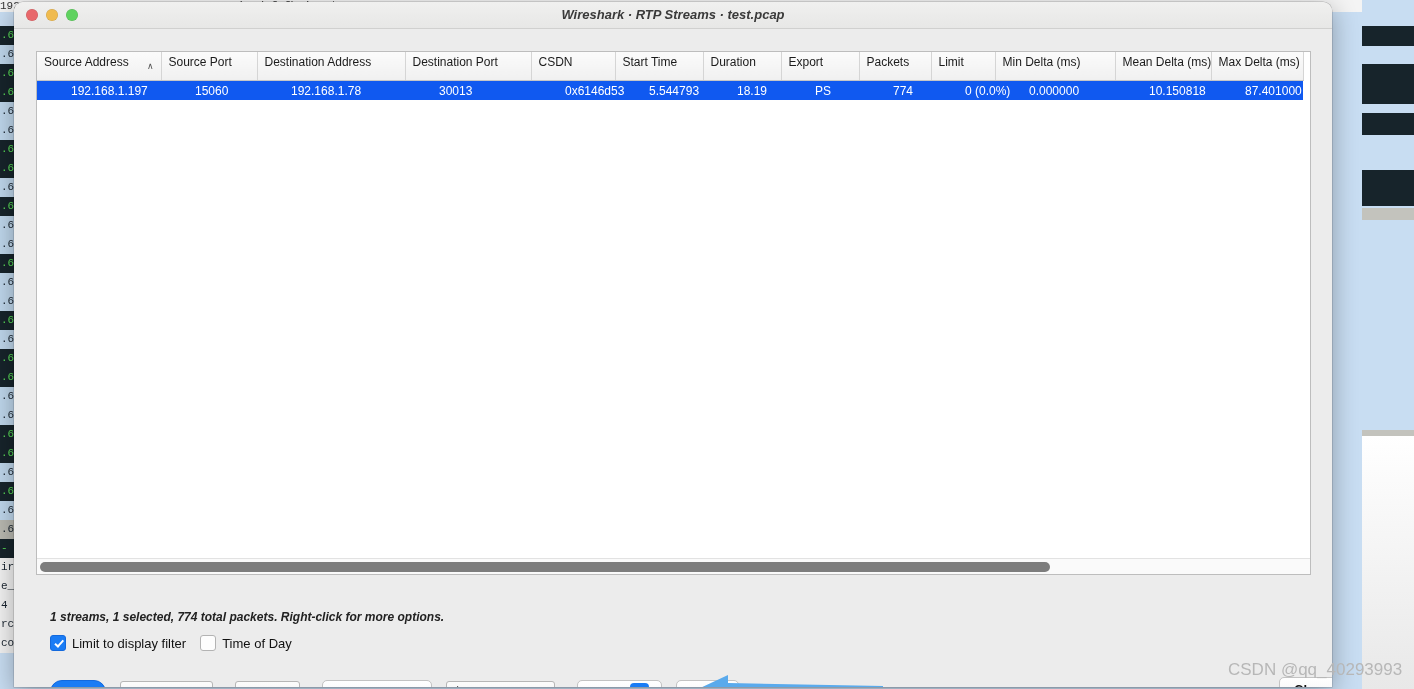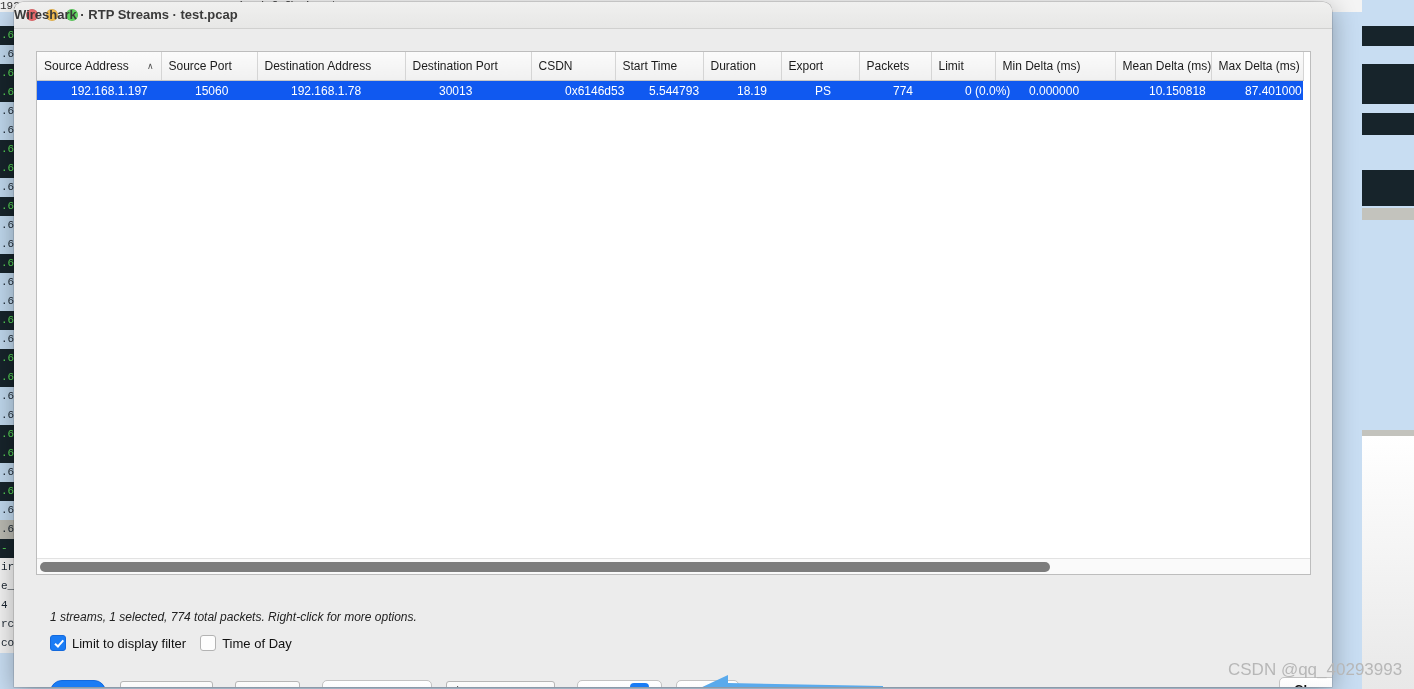--- a/index.html
+++ b/index.html
@@ -58,42 +58,42 @@
     border-bottom: 1px solid #d0d0cf;
     border-radius: 9px 9px 0 0;
   }
   #traffic-lights { position: absolute; left: 12px; top: 7px; display: flex; gap: 8px; }
   .tl { width: 12px; height: 12px; border-radius: 50%; }
   .tl-red { background: #e8686b; box-shadow: inset 0 0 0 0.5px rgba(0,0,0,0.14); }
   .tl-yellow { background: #f0bb4e; box-shadow: inset 0 0 0 0.5px rgba(0,0,0,0.14); }
   .tl-green { background: #5fd25f; box-shadow: inset 0 0 0 0.5px rgba(0,0,0,0.14); }
   #window-title {
     position: absolute; left: 0; right: 0; top: 0; height: 26px;
-    line-height: 26px; text-align: left;
-    font-size: 13px; font-weight: bold; color: #3a3a3a;
+    line-height: 26px; text-align: center;
+    font-size: 13px; font-weight: bold; color: #3a3a3a; font-style: italic;
   }
 
   #dialog-body { position: relative; height: 659px; background: #ececec; }
 
   
   #table-wrap {
     position: absolute; left: 22px; top: 22px;
     width: 1273px; height: 522px;
     background: #ffffff;
     border: 1px solid #bdbdbd;
     overflow: hidden;
   }
   #stream-table { width: 1266px; border-collapse: collapse; table-layout: fixed; }
   #stream-table th {
-    height: 28px;
+    height: 20px;
     background: linear-gradient(180deg,#fbfbfb,#f0f0f0);
     border-bottom: 1px solid #c6c6c6;
     border-right: 1px solid #d5d5d5;
     font-size: 12px; font-weight: normal; color: #1b1b1b;
-    text-align: left; padding: 0 0 0 7px;
+    text-align: left; padding: 0 0 8px 7px;
     white-space: nowrap; position: relative;
   }
   #stream-table th .sort-caret {
     position: absolute; right: 7px; top: 50%; transform: translateY(-50%);
     font-size: 9px; color: #555;
   }
   #stream-table td {
     height: 19px;
     font-size: 12px; color: #ffffff;
     padding: 0 0 0 7px; white-space: nowrap;
@@ -106,21 +106,21 @@
   }
   #hscroll-thumb {
     position: absolute; left: 3px; top: 3px;
     width: 1010px; height: 10px;
     background: #7d7d7d; border-radius: 5px;
   }
 
   
   #status-line {
     position: absolute; left: 36px; top: 581px;
-    font-size: 12px; font-style: italic; color: #222;
+    font-size: 12px; font-style: italic; color: #222; font-weight: bold;
   }
   #checkbox-row {
     position: absolute; left: 36px; top: 606px;
     display: flex; align-items: center; gap: 14px;
   }
   .cb-item { display: flex; align-items: center; gap: 6px; font-size: 13px; color: #111; }
   .cb-box {
     width: 14px; height: 14px; border-radius: 3px;
     background: #fdfdfd; border: 1px solid #b3b3b3;
     display: flex; align-items: center; justify-content: center;

